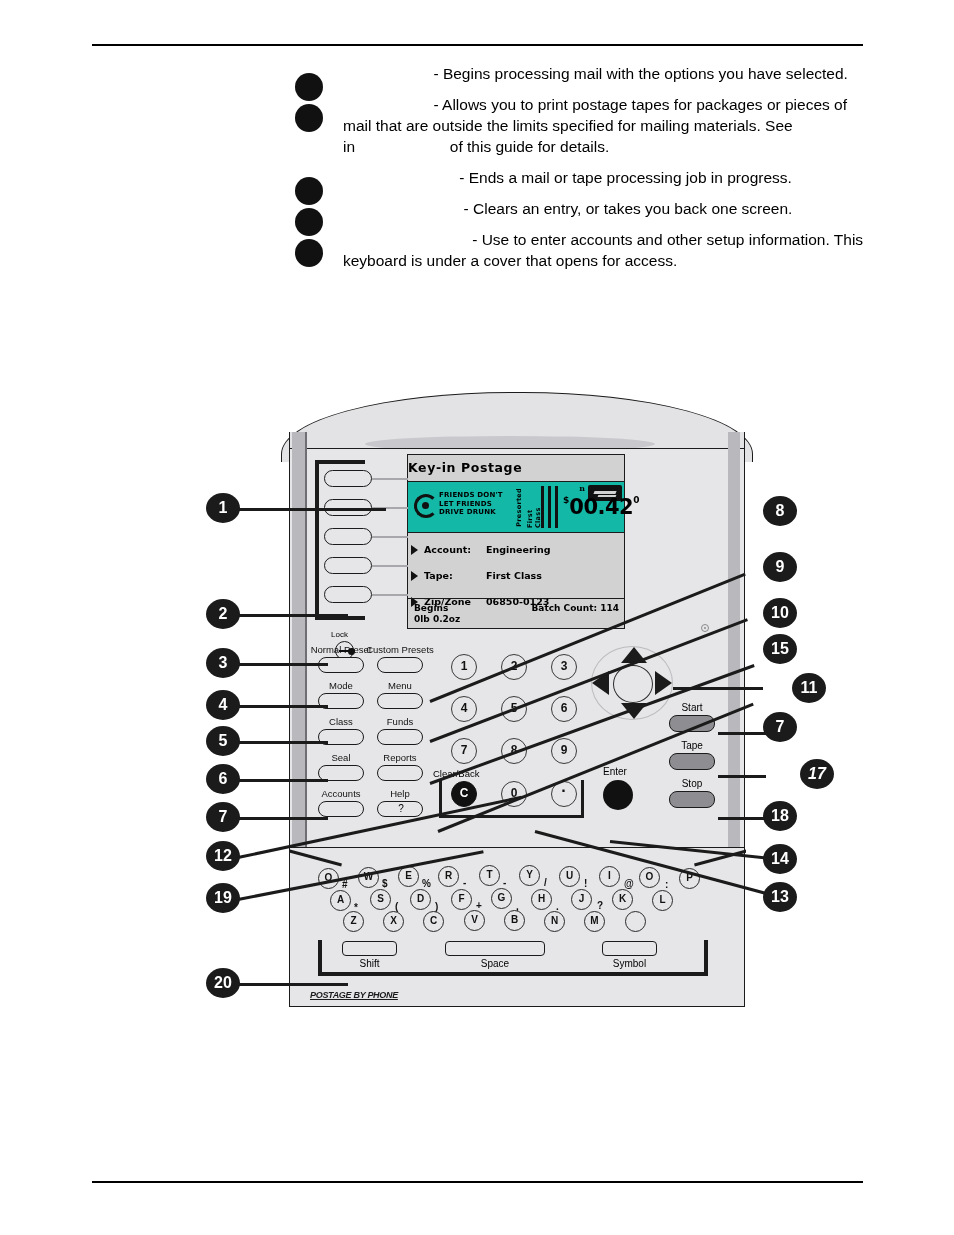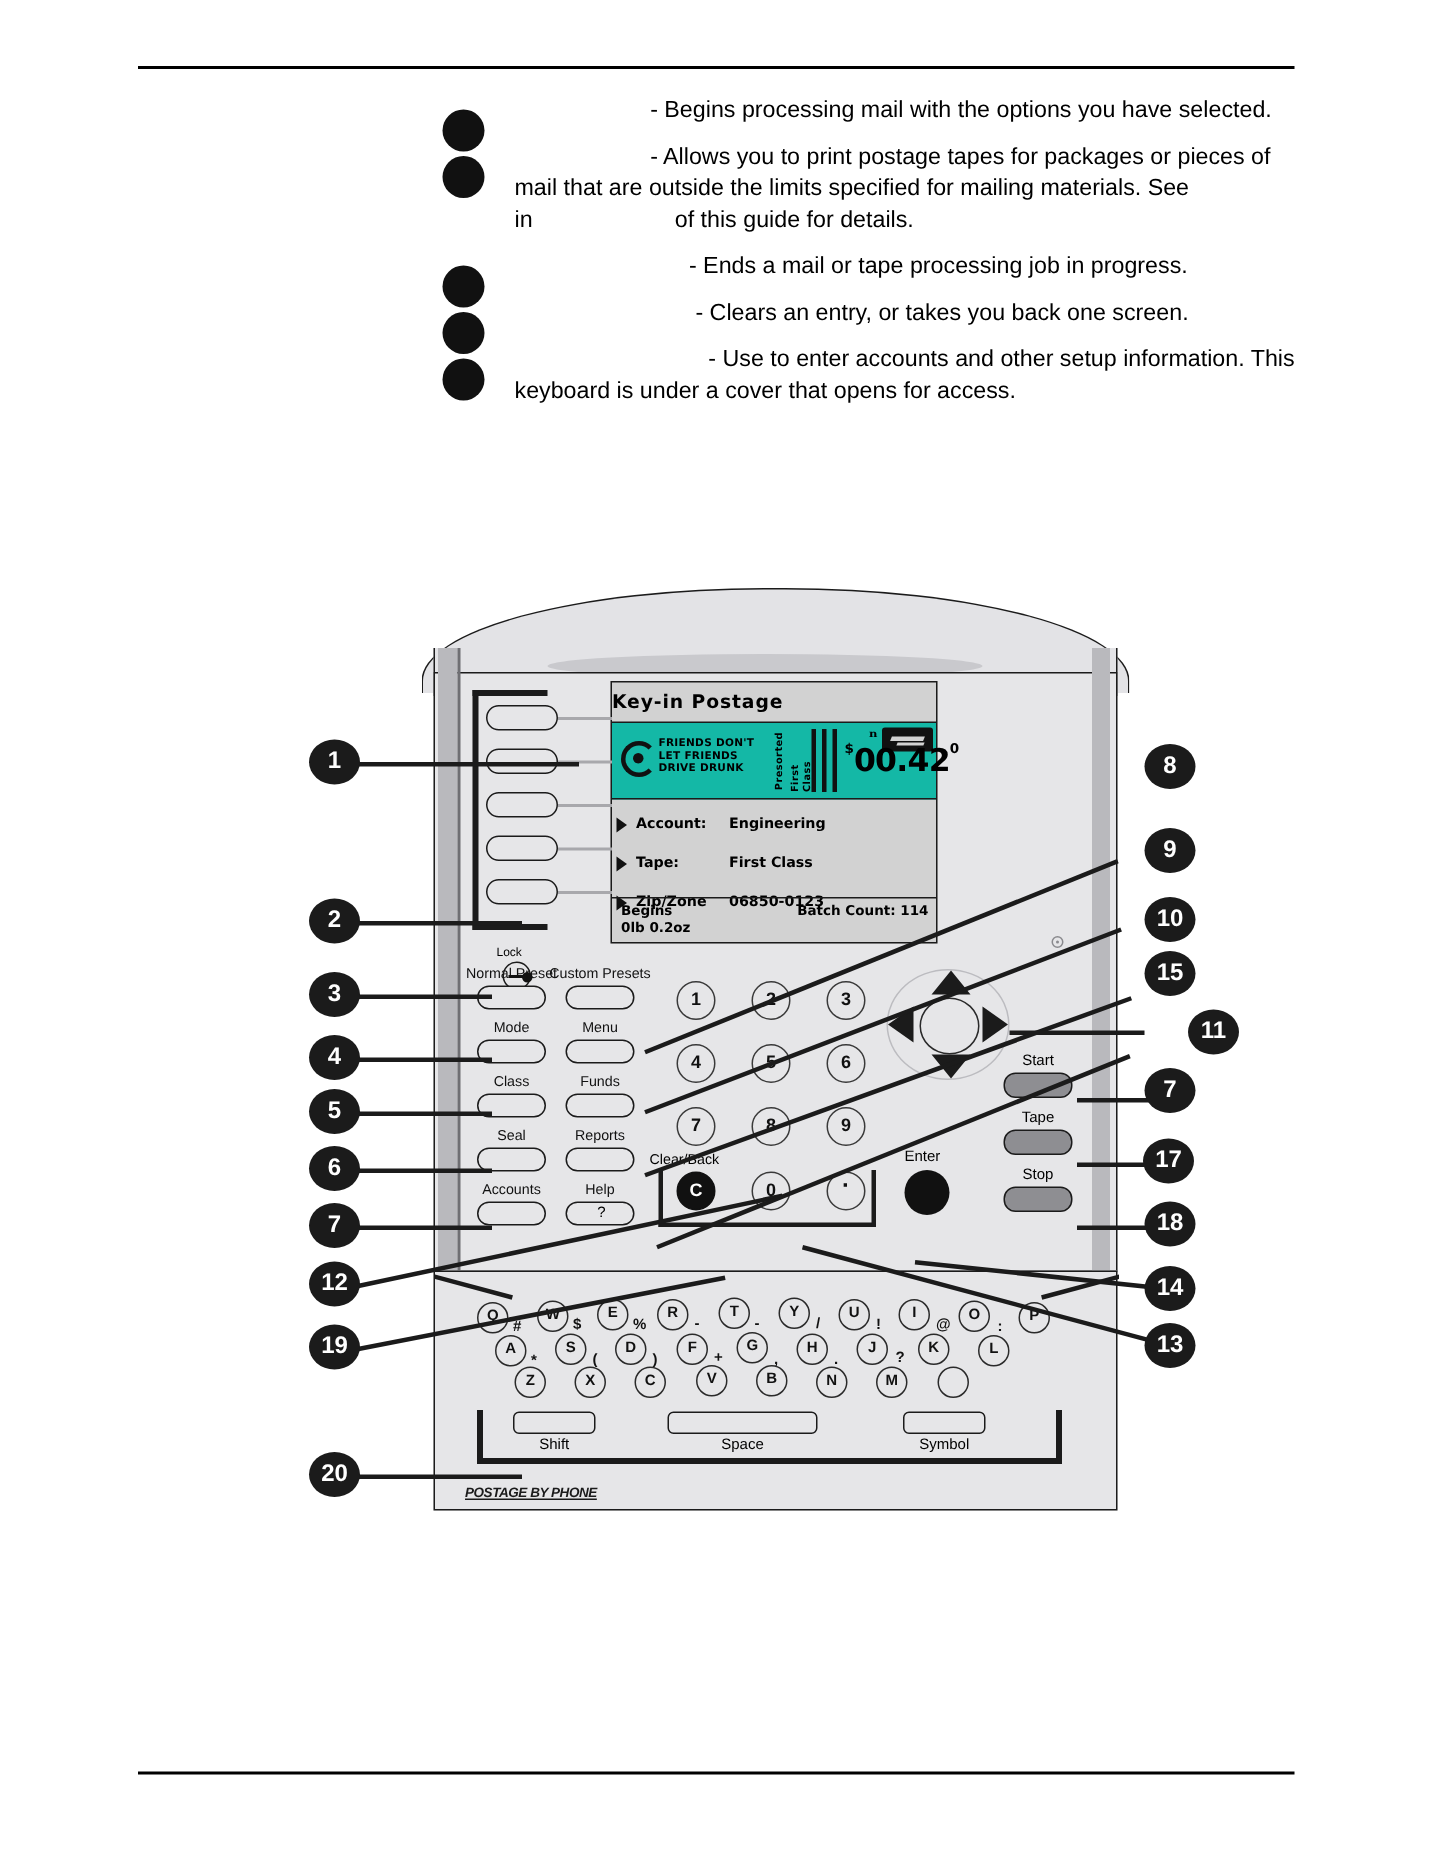--- a/index.html
+++ b/index.html
@@ -907,16 +907,16 @@
 <div class="callout" style="left:206px; top:841px;">12</div>
 <div class="callout" style="left:206px; top:883px;">19</div>
 <div class="callout" style="left:206px; top:968px;">20</div>
 
 <div class="callout" style="left:763px; top:496px;">8</div>
 <div class="callout" style="left:763px; top:552px;">9</div>
 <div class="callout" style="left:763px; top:598px;">10</div>
 <div class="callout" style="left:763px; top:634px;">15</div>
 <div class="callout" style="left:792px; top:673px;text-align:center;">11</div>
 <div class="callout" style="left:763px; top:712px;">7</div>
-<div class="callout" style="left:762px; top:759px;">17</div>
+<div class="callout" style="left:800px; top:759px;font-style:italic;">17</div>
 <div class="callout" style="left:763px; top:801px;">18</div>
 <div class="callout" style="left:763px; top:844px;">14</div>
 <div class="callout" style="left:763px; top:882px;">13</div>
 
 </body></html>

